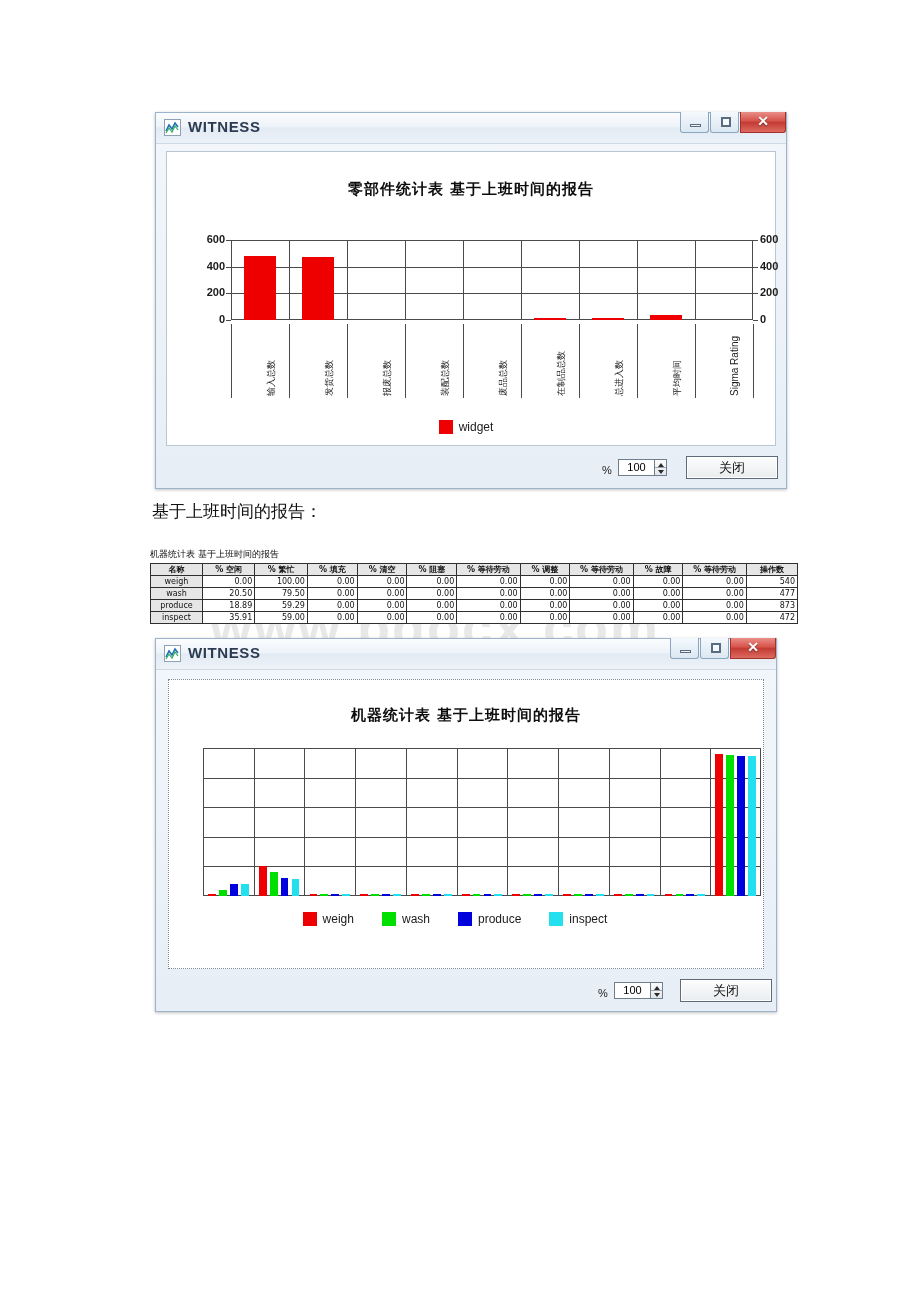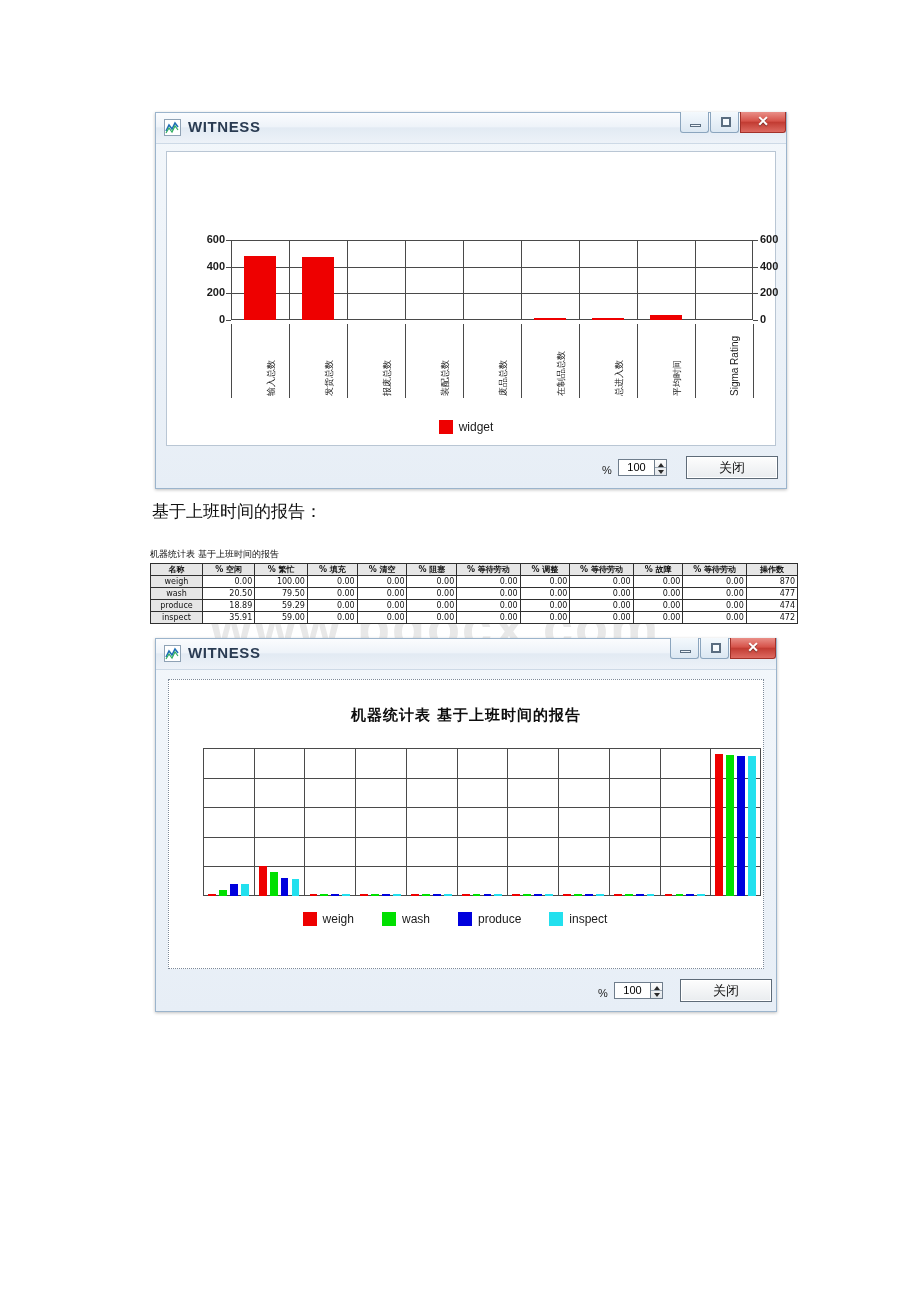--- a/index.html
+++ b/index.html
@@ -143,20 +143,21 @@
         <span class="wbtn max"></span>
         <span class="wbtn close">
           <span>✕</span>
         </span>
       </span>
     </div>
 
     <div class="winbody">
       <div class="clientarea" style="left:10px;top:8px;right:10px;bottom:42px;">
 
+        <div class="chart-title" style="top:28px;">零部件统计表  基于上班时间的报告</div>
 
         <div class="plot" id="plot1" style="left:64px;top:88px;width:522px;height:80px;"></div>
 
         <div id="chart1-axes">
             <div class="ytick" style="left:20px;top:161px;width:38px;">0</div>
             <div class="ytick right" style="left:593px;top:161px;width:38px;">0</div>
             <div class="tickmark" style="left:59px;top:168px;"></div>
             <div class="tickmark" style="left:586px;top:168px;"></div>
             <div class="gline-h" style="left:64px;top:141.33333333333334px;width:522px;"></div>
             <div class="ytick" style="left:20px;top:134.33333333333334px;width:38px;">200</div>
@@ -262,21 +263,21 @@
             <td class="num">0.00</td>
             <td class="num">100.00</td>
             <td class="num">0.00</td>
             <td class="num">0.00</td>
             <td class="num">0.00</td>
             <td class="num">0.00</td>
             <td class="num">0.00</td>
             <td class="num">0.00</td>
             <td class="num">0.00</td>
             <td class="num">0.00</td>
-            <td class="num">870</td>
+            <td class="num">540</td>
           </tr>
           <tr>
             <td class="name">wash</td>
             <td class="num">20.50</td>
             <td class="num">79.50</td>
             <td class="num">0.00</td>
             <td class="num">0.00</td>
             <td class="num">0.00</td>
             <td class="num">0.00</td>
             <td class="num">0.00</td>
@@ -290,21 +291,21 @@
             <td class="num">18.89</td>
             <td class="num">59.29</td>
             <td class="num">0.00</td>
             <td class="num">0.00</td>
             <td class="num">0.00</td>
             <td class="num">0.00</td>
             <td class="num">0.00</td>
             <td class="num">0.00</td>
             <td class="num">0.00</td>
             <td class="num">0.00</td>
-            <td class="num">474</td>
+            <td class="num">873</td>
           </tr>
           <tr>
             <td class="name">inspect</td>
             <td class="num">35.91</td>
             <td class="num">59.00</td>
             <td class="num">0.00</td>
             <td class="num">0.00</td>
             <td class="num">0.00</td>
             <td class="num">0.00</td>
             <td class="num">0.00</td>

